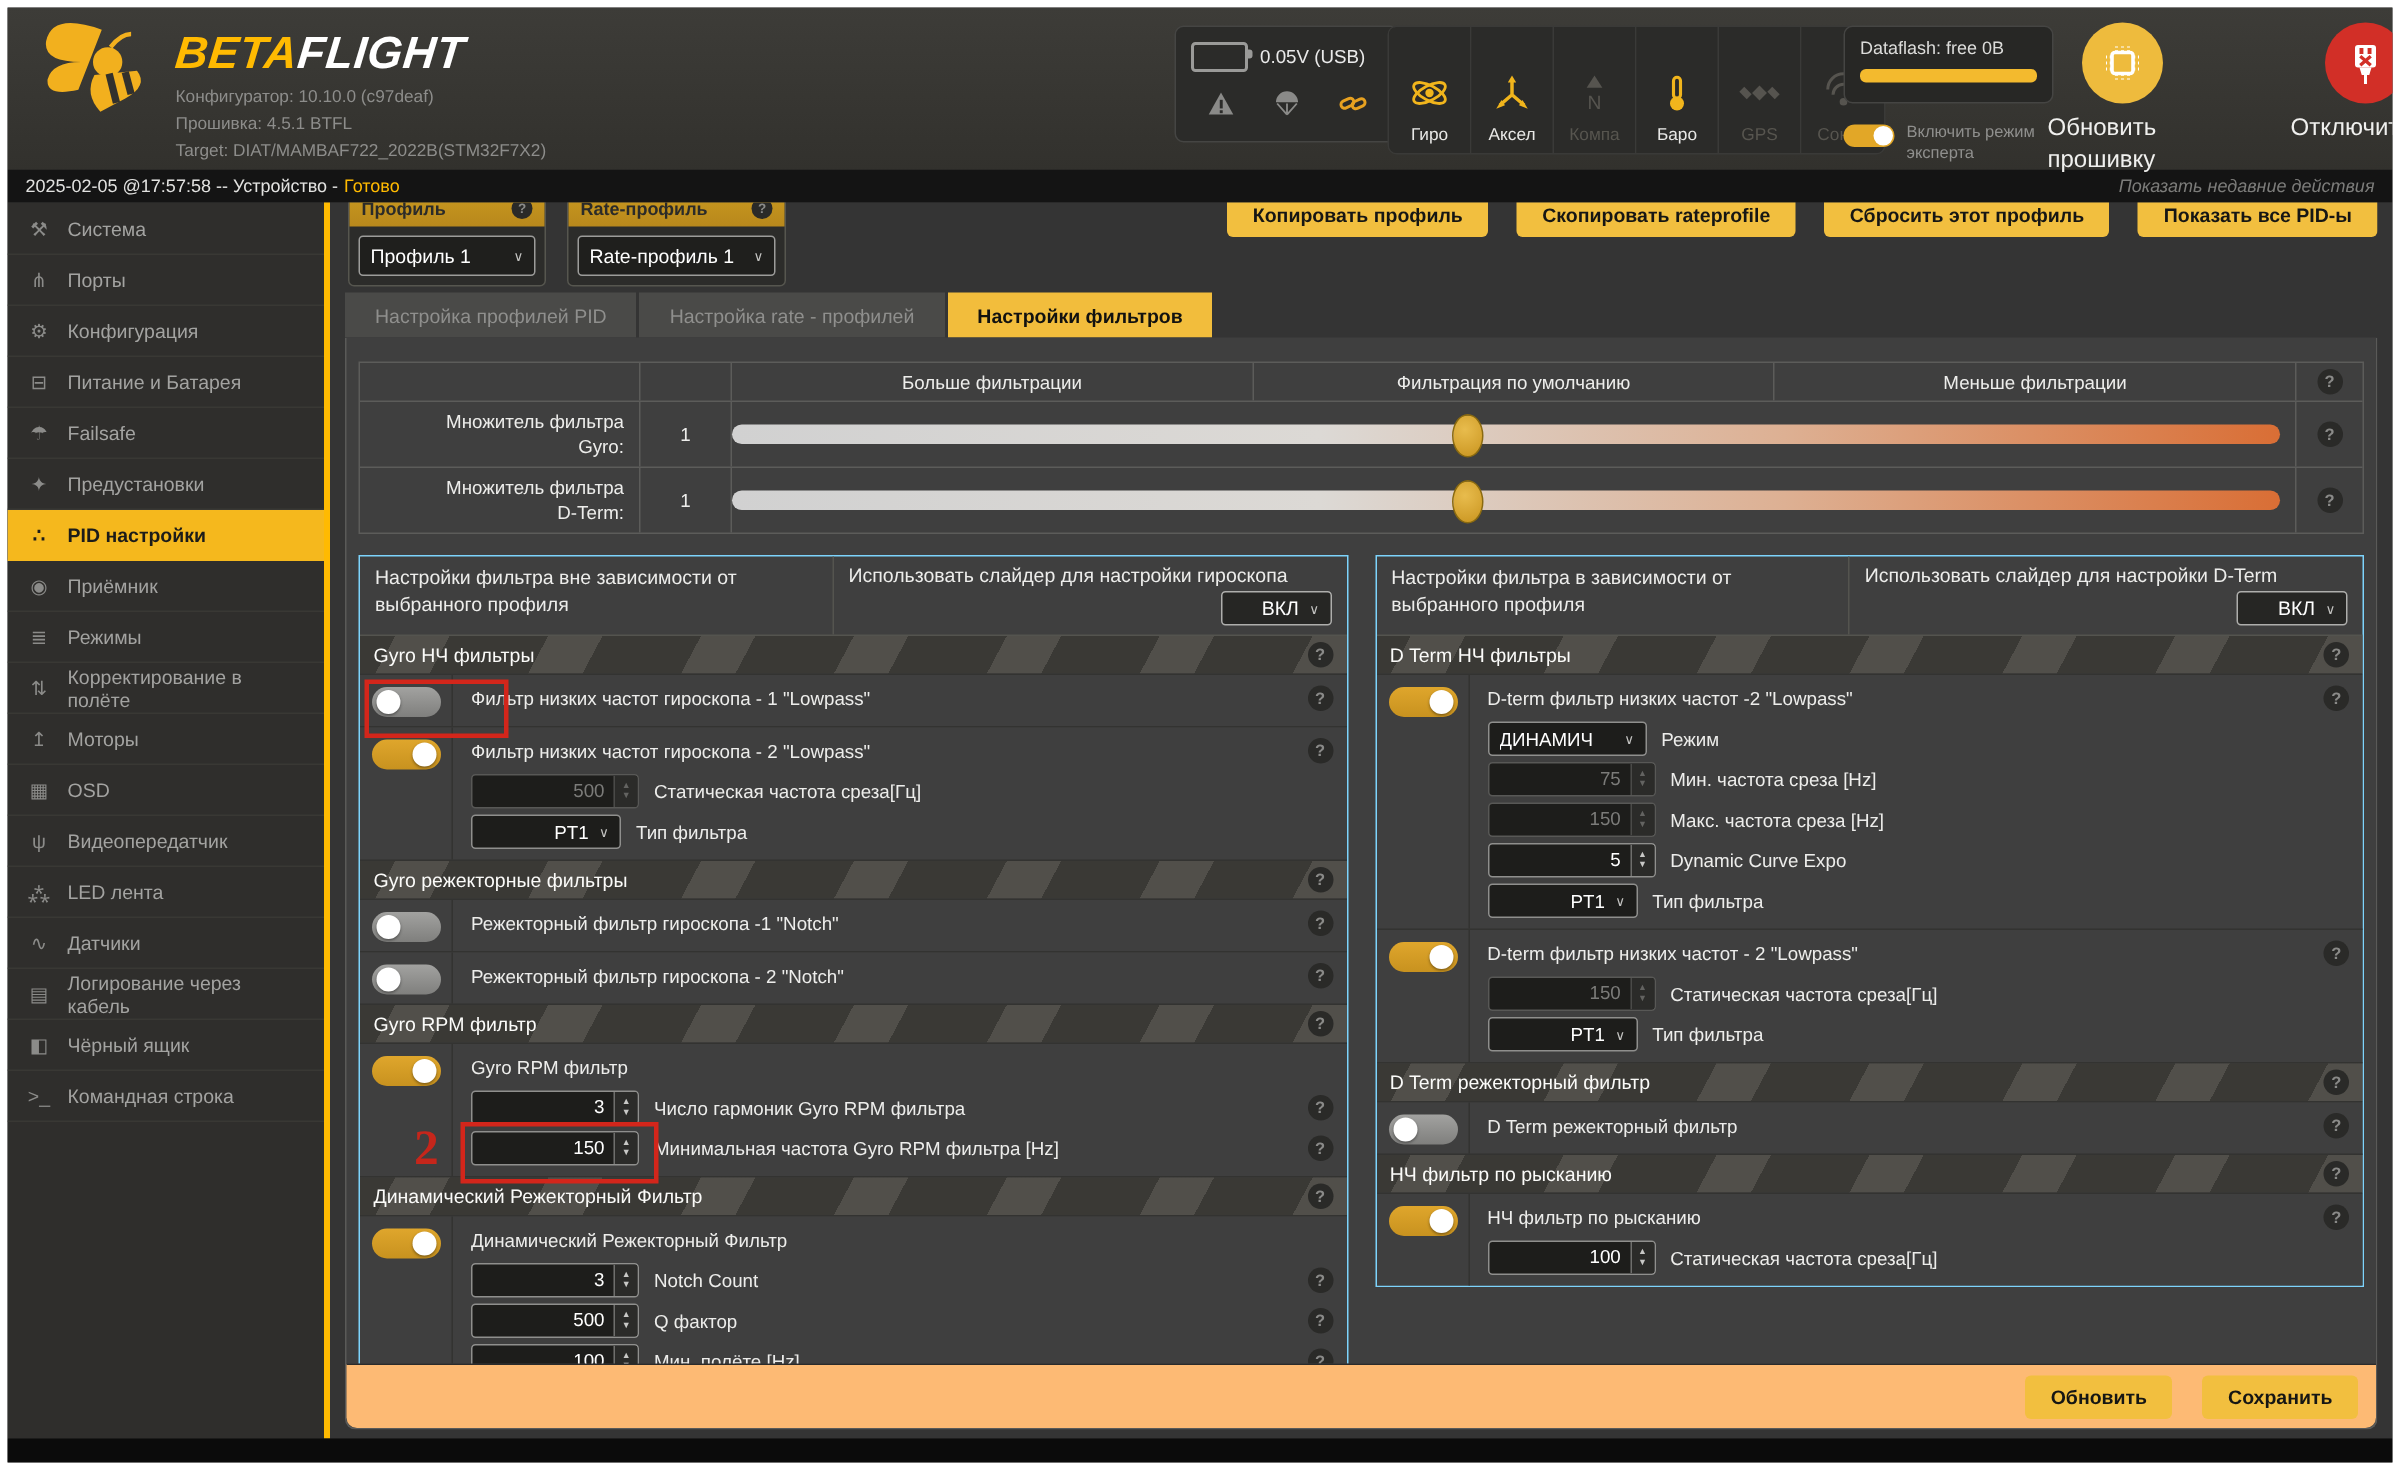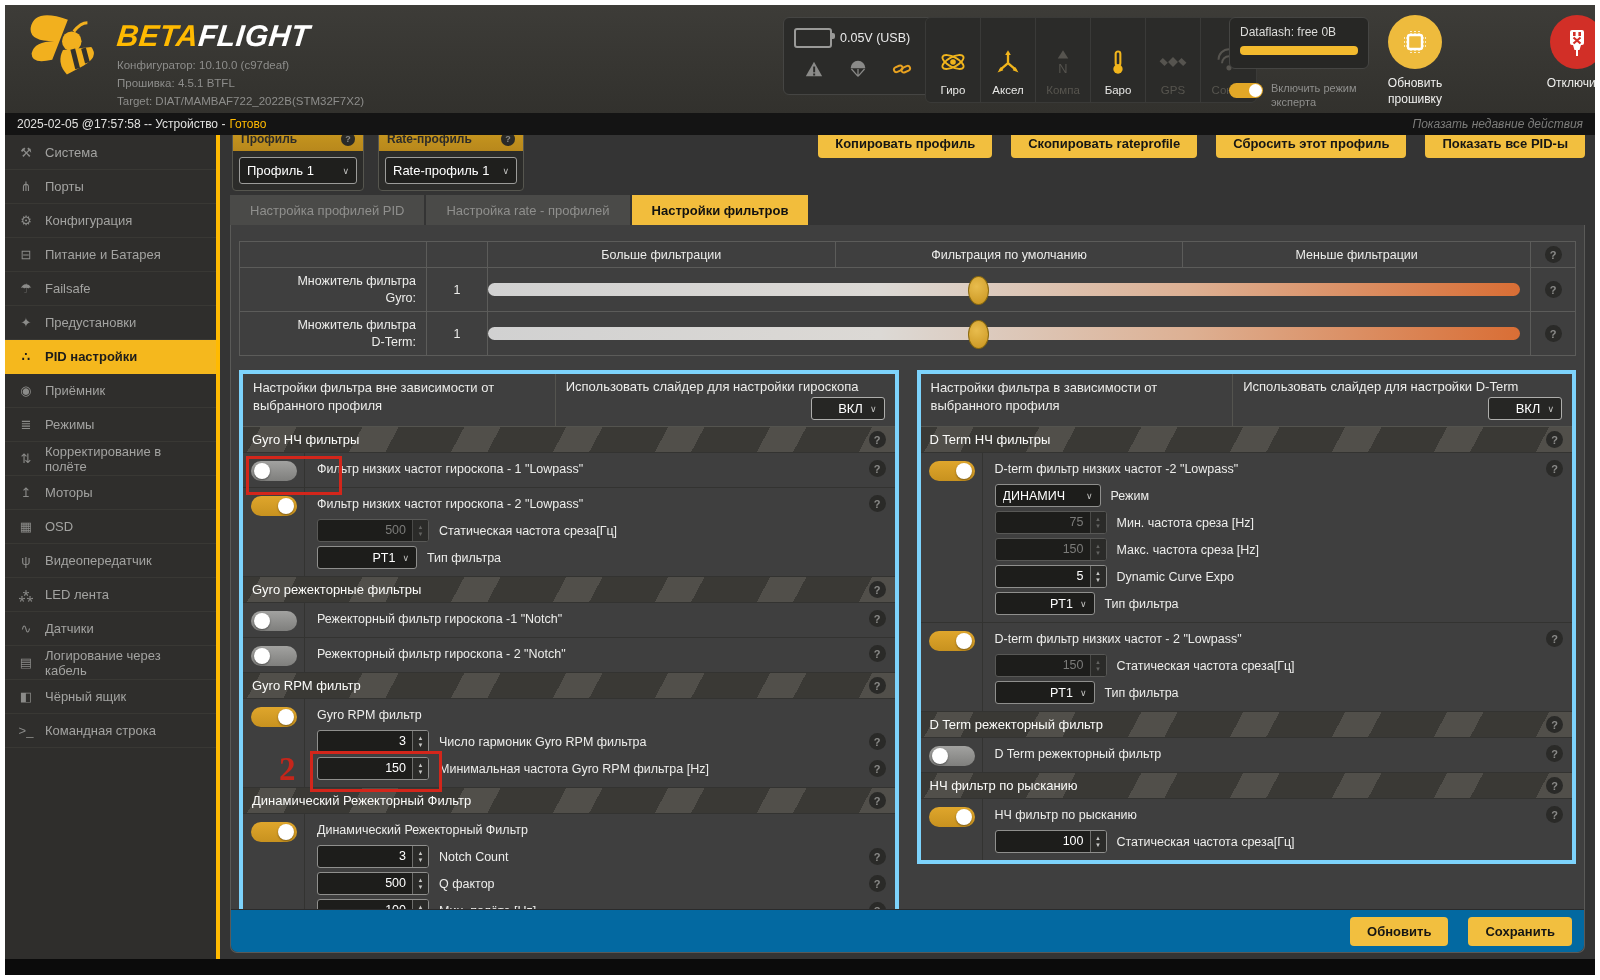--- a/index.html
+++ b/index.html
@@ -25,21 +25,21 @@
   .sensor .slab{font-size:11.5px;color:#57554f;}
   .sensor.on .sic{color:#f1b51c;}
   .sensor.on .slab{color:#e8e8e6;}
   .dataflash{position:absolute;left:1224px;top:12px;width:140px;height:52px;background:#272725;border:1px solid #454543;border-radius:6px;box-sizing:border-box;padding:7px 10px 0;}
   .df-label{color:#dcdcda;font-size:12px;}
   .df-bar{margin-top:7px;height:9px;border-radius:4px;background:#f3ba2e;}
   .expert{position:absolute;left:1224px;top:76px;display:flex;gap:8px;align-items:flex-start;width:150px;}
   .etog{width:34px;height:15px;border-radius:8px;background:#e2a727;position:relative;flex:none;margin-top:2px;}
   .etog::after{content:"";position:absolute;right:1px;top:1px;width:13px;height:13px;border-radius:50%;background:#fff;}
   .expert-label{font-size:11px;color:#8f8f8d;line-height:1.3;}
-  .round-btn-block{position:absolute;top:10px;width:100px;text-align:center;color:#f0f0ee;font-size:12px;line-height:1.3;}
+  .round-btn-block{position:absolute;top:10px;width:100px;color:#f0f0ee;font-size:16px;line-height:1.3;}
   .rb-update{left:1360px;}
   .rb-disc{left:1522px;}
   .round-circle{width:54px;height:54px;border-radius:50%;margin:0 auto 7px;display:flex;align-items:center;justify-content:center;}
   .rc-yellow{background:#eebb3d;}
   .rc-red{background:#d22f27;}
   
   .statusbar{height:22px;background:#141414;display:flex;align-items:center;padding:0 12px;font-size:12px;flex:none;}
   .sb-left{color:#e2e2e0;}
   .sb-status{color:#ffba01;margin-left:4px;}
   .sb-right{margin-left:auto;color:#7c7c7a;font-style:italic;}
@@ -62,41 +62,41 @@
   .pselect .val{flex:1;white-space:nowrap;}
   .top-btns{position:absolute;right:0;top:-6px;display:flex;gap:19px;}
   .ybtn{height:29px;background:#f2bf3f;border-radius:4px;color:#161614;font-weight:bold;font-size:13px;display:flex;align-items:center;padding:0 17px;cursor:pointer;white-space:nowrap;}
   
   .tabs-row{display:flex;gap:2px;height:30px;flex:none;}
   .tab{padding:0 20px;background:#4a4a48;color:#8f8f8d;font-size:13px;display:flex;align-items:center;cursor:pointer;}
   .tab.active{background:#f2bd3c;color:#121210;font-weight:bold;}
   
   .main-panel{flex:1;background:#3f3f3f;border:1px solid #5a5a58;border-top:none;border-radius:0 0 7px 7px;display:flex;flex-direction:column;min-height:0;margin-bottom:6px;}
   .panel-body{flex:1;padding:16px 8px 0 8px;min-height:0;overflow:hidden;}
-  .panel-footer{height:42px;background:#0369a1;border-top:1px solid #2b2b2b;border-radius:0 0 7px 7px;display:flex;align-items:center;justify-content:flex-end;gap:20px;padding:0 12px;flex:none;}
+  .panel-footer{height:42px;background:#fdba74;border-top:1px solid #2b2b2b;border-radius:0 0 7px 7px;display:flex;align-items:center;justify-content:flex-end;gap:20px;padding:0 12px;flex:none;}
   .bottom-strip{height:16px;background:#0b0b0b;flex:none;}
   
   .slider-table{border:1px solid #5c5c5a;color:#ededeb;}
   .st-head{display:flex;height:25px;border-bottom:1px solid #5c5c5a;align-items:stretch;}
   .st-sp1{width:186px;flex:none;}
   .st-sp2{width:60px;flex:none;border-left:1px solid #5c5c5a;}
   .st-bands{flex:1;display:flex;border-left:1px solid #5c5c5a;}
   .band{flex:1;display:flex;align-items:center;justify-content:center;border-right:1px solid #5c5c5a;font-size:12.5px;}
   .band:last-child{border-right:none;}
   .st-helpcol{width:44px;flex:none;border-left:1px solid #5c5c5a;display:flex;align-items:center;justify-content:center;}
   .st-row{display:flex;height:43px;border-bottom:1px solid #5c5c5a;align-items:stretch;}
   .st-row:last-child{border-bottom:none;}
   .st-label{width:186px;flex:none;display:flex;flex-direction:column;justify-content:center;align-items:flex-end;padding-right:10px;box-sizing:border-box;line-height:1.35;}
   .st-val{width:60px;flex:none;border-left:1px solid #5c5c5a;display:flex;align-items:center;justify-content:center;}
   .st-slider{flex:1;border-left:1px solid #5c5c5a;position:relative;display:flex;align-items:center;padding:0 10px 0 0;}
   .track{height:13px;flex:1;border-radius:7px;background:linear-gradient(90deg,#d1d1d1,#dcd9d5 38%,#ddb093 68%,#d96e35);}
   .knob{position:absolute;left:calc(47% - 10px);top:8px;width:19px;height:27px;border-radius:50%;background:radial-gradient(circle at 40% 35%,#e8bc4d,#c9941f);border:1px solid #8a6a10;cursor:pointer;}
   
   .filters{display:flex;gap:18px;margin-top:14px;align-items:flex-start;}
-  .fcol{flex:1;border:4px solid #7dd3fc;color:#ededeb;min-width:0;}
+  .fcol{flex:1;border:1px solid #7dd3fc;color:#ededeb;min-width:0;}
   .colhead{display:flex;border-bottom:1px solid #54544f;}
   .colhead-left{width:48%;padding:5px 10px 8px;border-right:1px solid #54544f;line-height:1.35;font-size:13px;box-sizing:border-box;}
   .colhead-right{flex:1;padding:5px 10px 6px;display:flex;flex-direction:column;gap:3px;font-size:13px;}
   .vkl{align-self:flex-end;width:74px;height:23px;background:#262624;border:1px solid #aeaeac;border-radius:3px;color:#fff;display:flex;align-items:center;justify-content:flex-end;gap:7px;padding:0 7px;box-sizing:border-box;cursor:pointer;}
   .sect{height:25px;background:repeating-linear-gradient(-62deg,#514f4a 0 32px,#3a3935 32px 90px);display:flex;align-items:center;padding:0 9px;color:#fbfbf9;font-size:13px;border-bottom:1px solid #333331;}
   .sect .help{margin-left:auto;}
   .frow{display:flex;border-bottom:1px solid #333331;background:#3f3f3f;}
   .frow:last-child{border-bottom:none;}
   .tcol{width:62px;flex:none;border-right:1px solid #333331;padding:8px 0 0 8px;position:relative;box-sizing:border-box;}
   .fbody{flex:1;padding:7px 9px 7px 12px;position:relative;min-width:0;}

